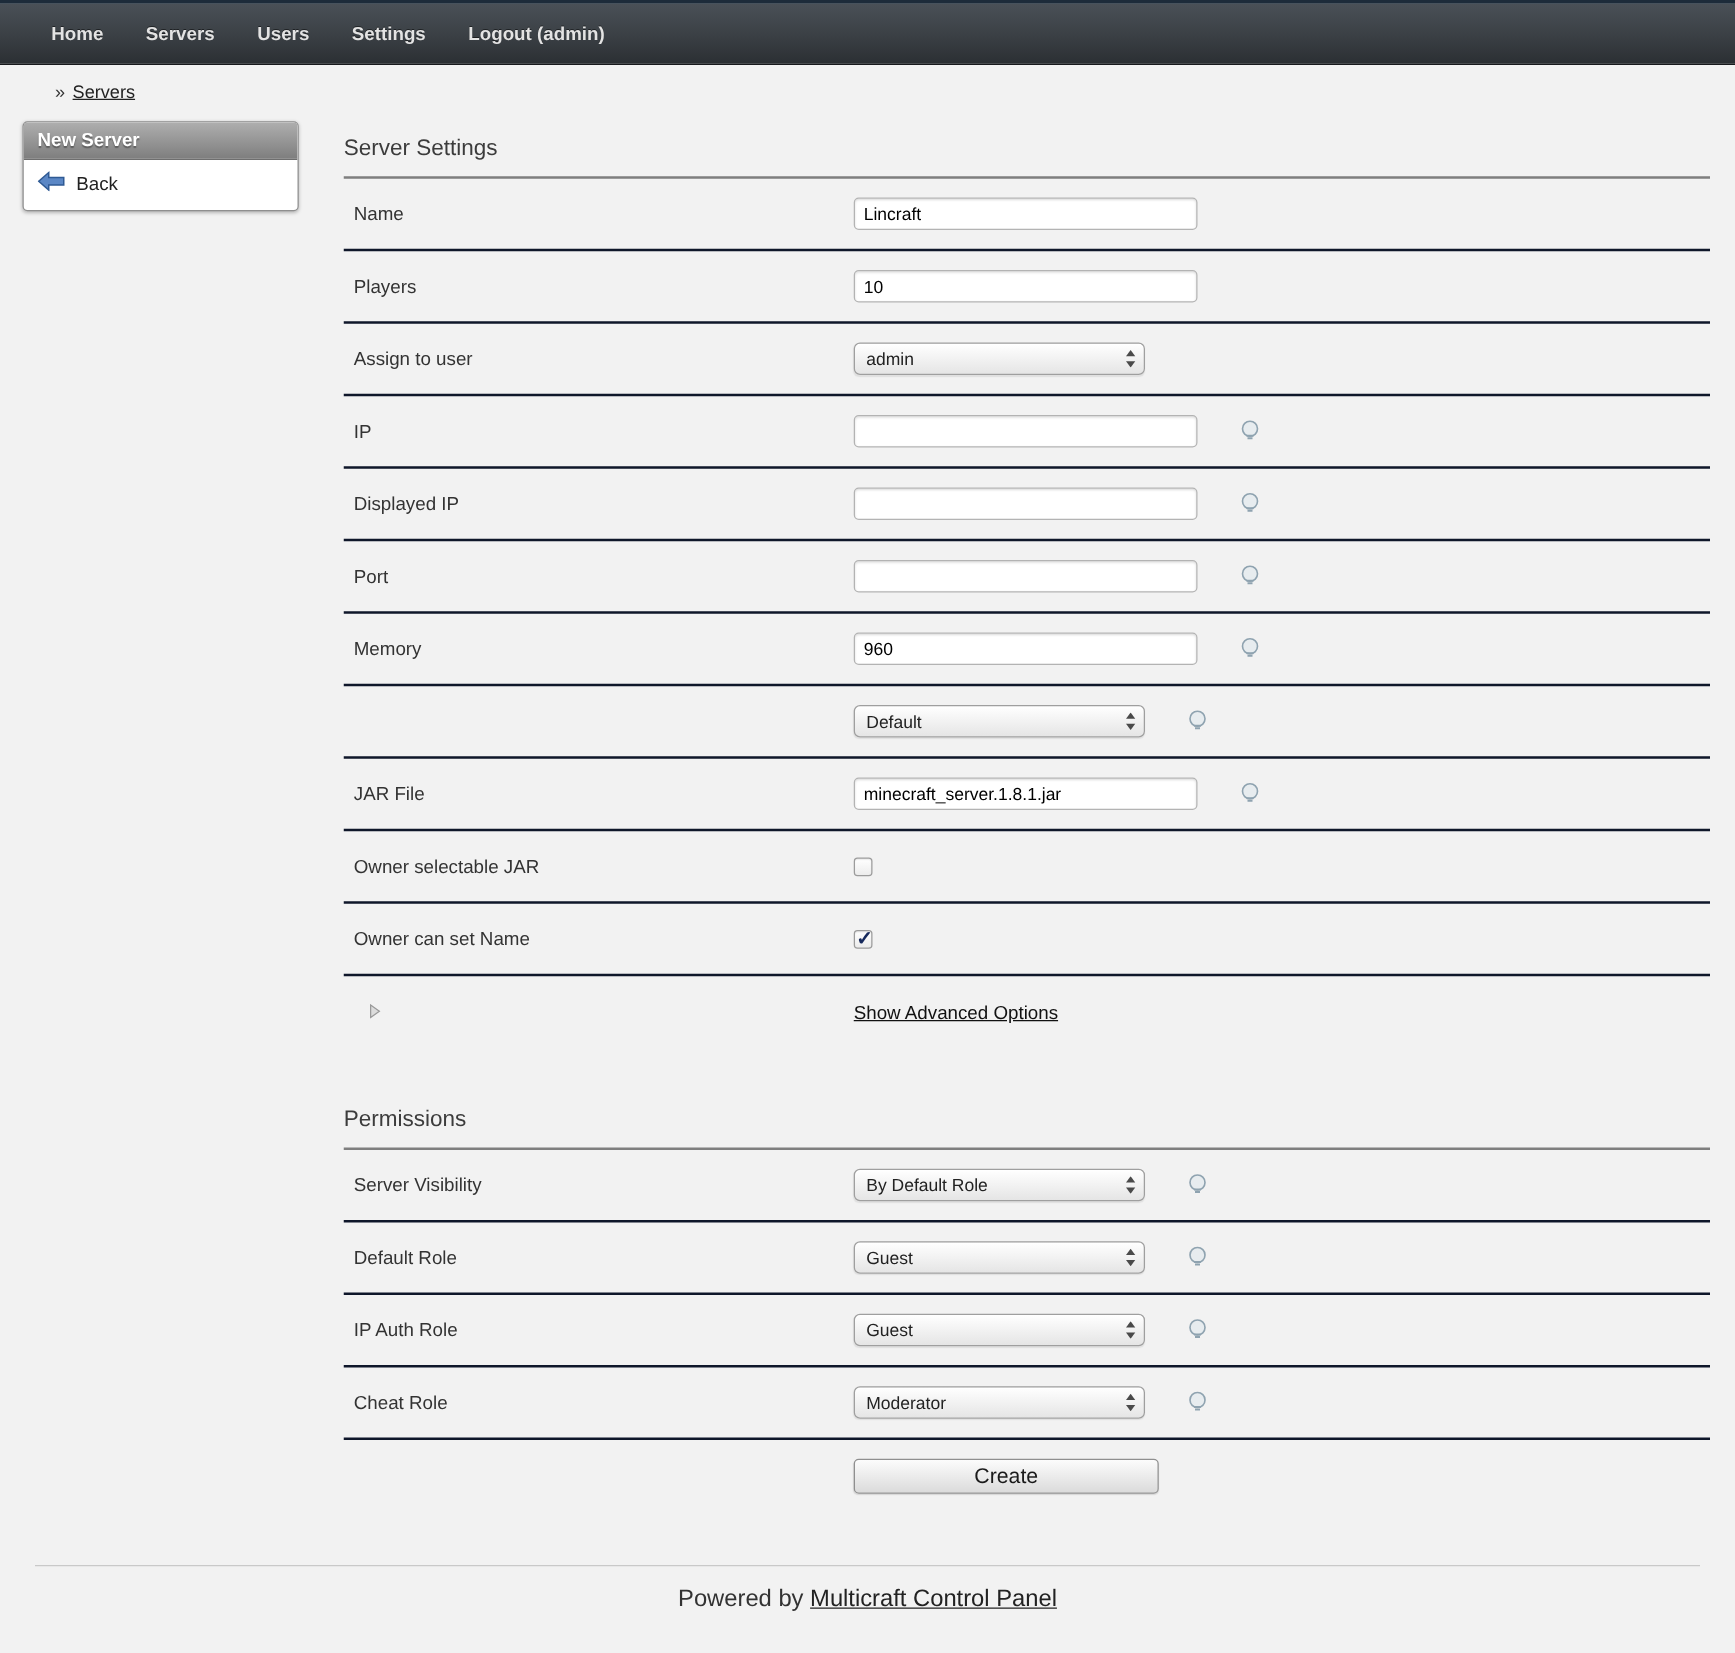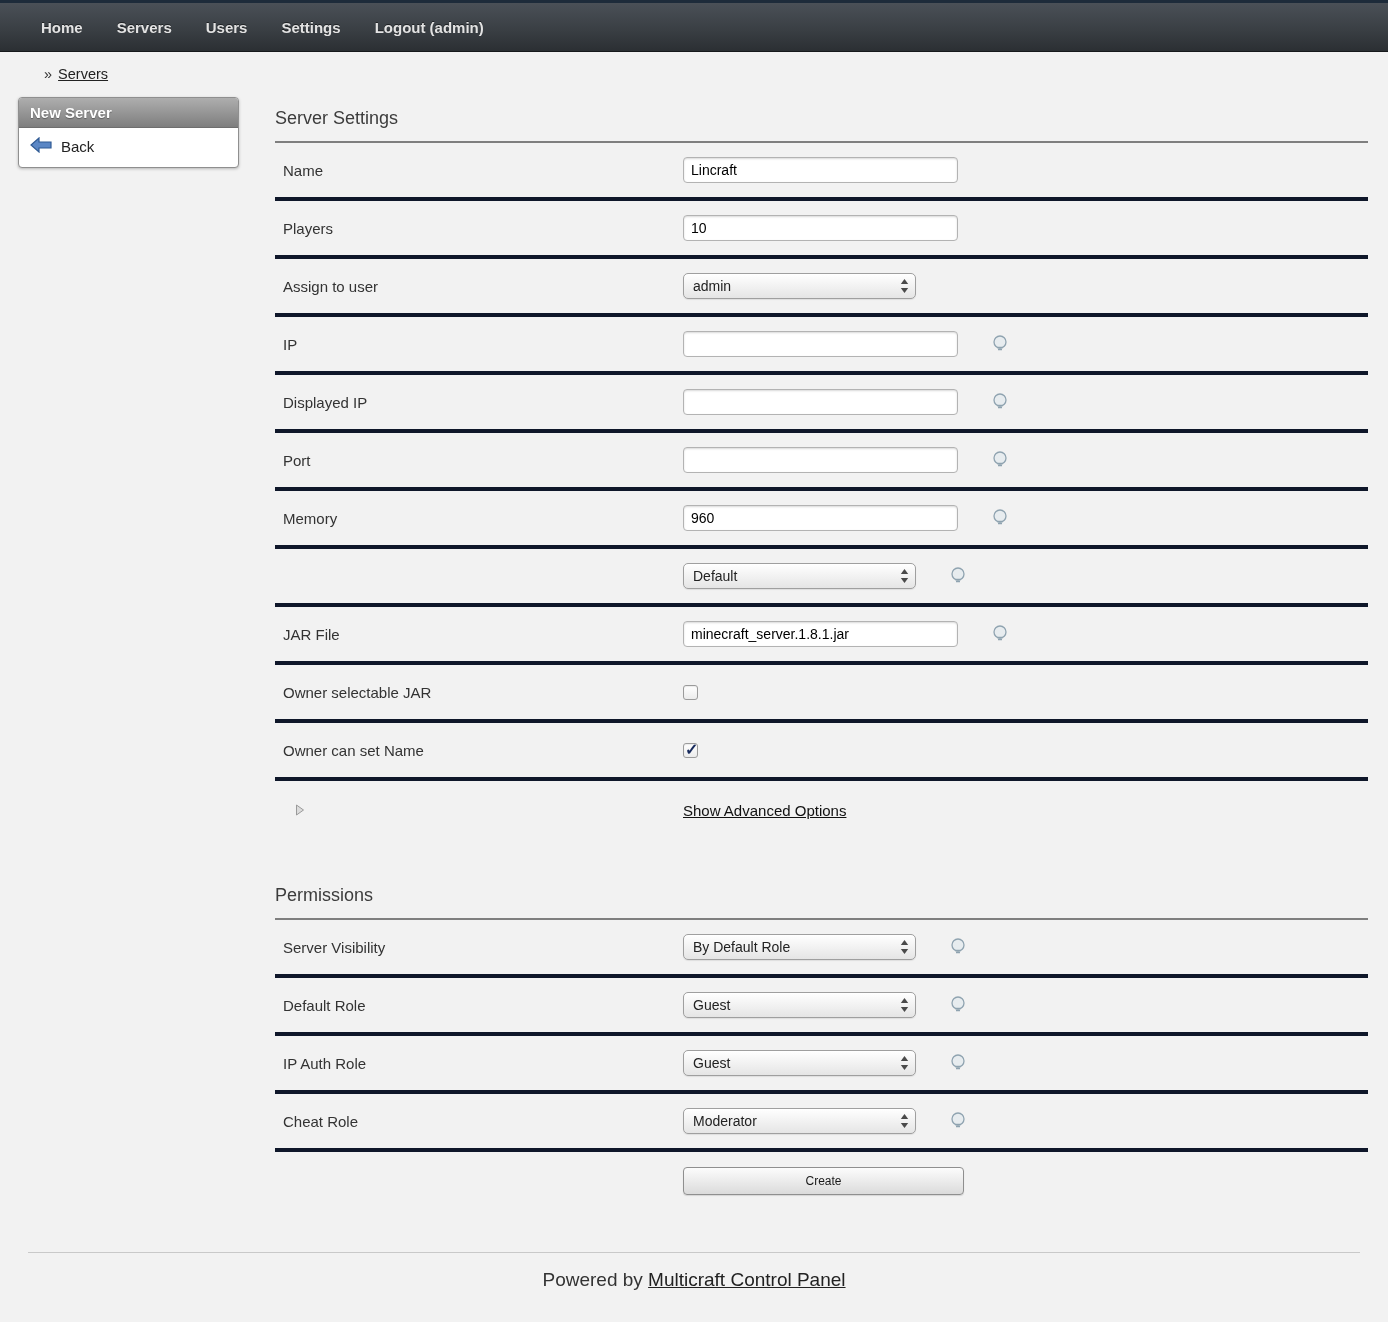--- a/index.html
+++ b/index.html
@@ -84,21 +84,21 @@
     margin: 16px 0 0;
     padding-bottom: 12px;
     border-bottom: 2px solid #7f7f7f;
   }
   h2.permissions { margin-top: 46px; }
 
   .form-row {
     display: flex;
     align-items: center;
     min-height: 58px;
-    border-bottom: 4px solid #0f172a;
+    border-bottom: 2px solid #0f172a;
   }
   .form-row.no-border { border-bottom: none; }
   .form-row .label {
     width: 408px;
     font-size: 15px;
     color: #333;
     padding-left: 8px;
   }
   .form-row .value {
     display: flex;
@@ -167,26 +167,26 @@
 
   .disclosure { display: inline-flex; margin-left: 12px; cursor: pointer; }
   .advanced-link {
     color: #111;
     text-decoration: underline;
     font-size: 15px;
     cursor: pointer;
   }
 
   .create-button {
-    width: 281px;
+    width: 244px;
     height: 28px;
     border: 1px solid #8f8f8f;
     border-radius: 4px;
     background: linear-gradient(#fcfcfc, #dbdbdb);
-    font-size: 12px;
+    font-size: 17px;
     font-family: inherit;
     color: #1a1a1a;
     cursor: pointer;
     box-shadow: 0 1px 1px rgba(0,0,0,.12);
   }
 
   .bulb { display: inline-flex; cursor: pointer; }
 
   
   .footer-rule {

